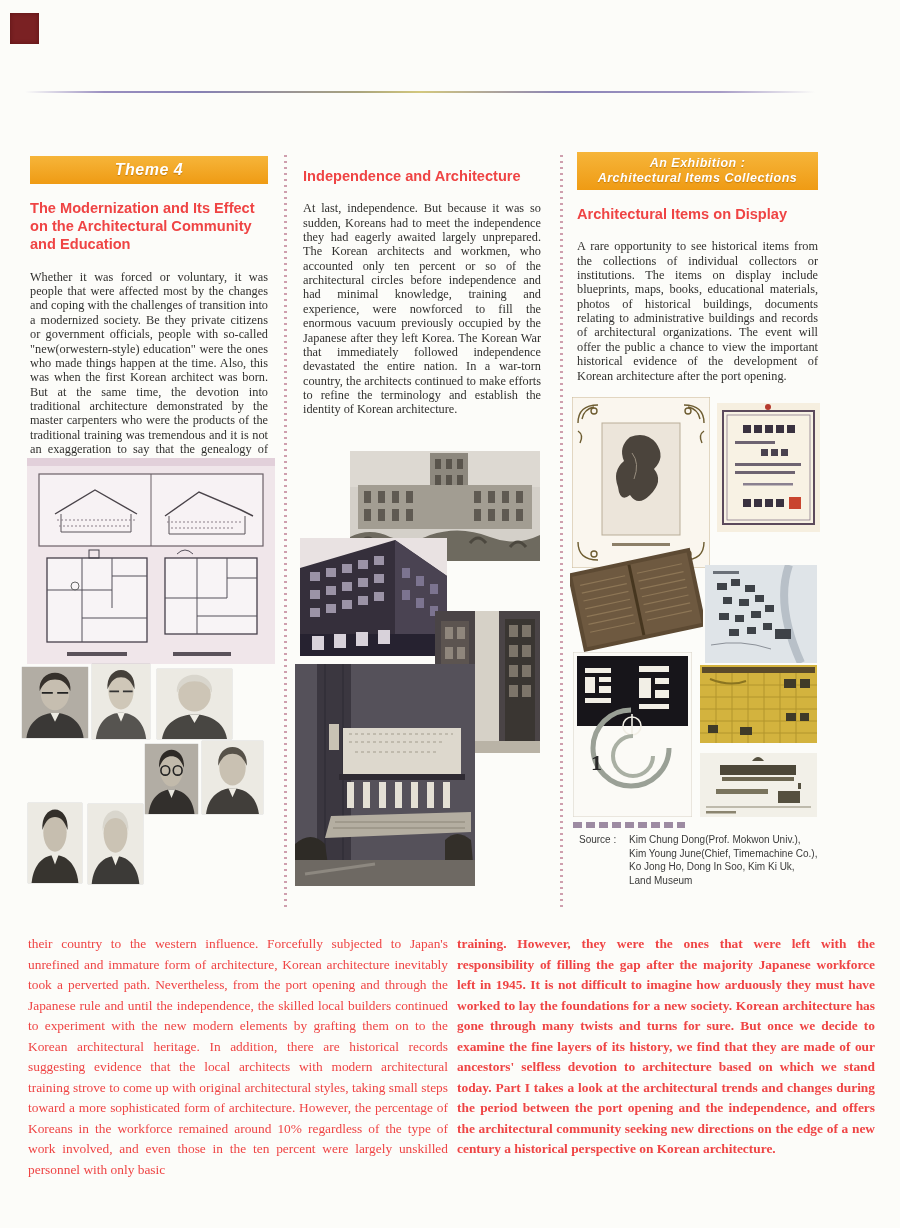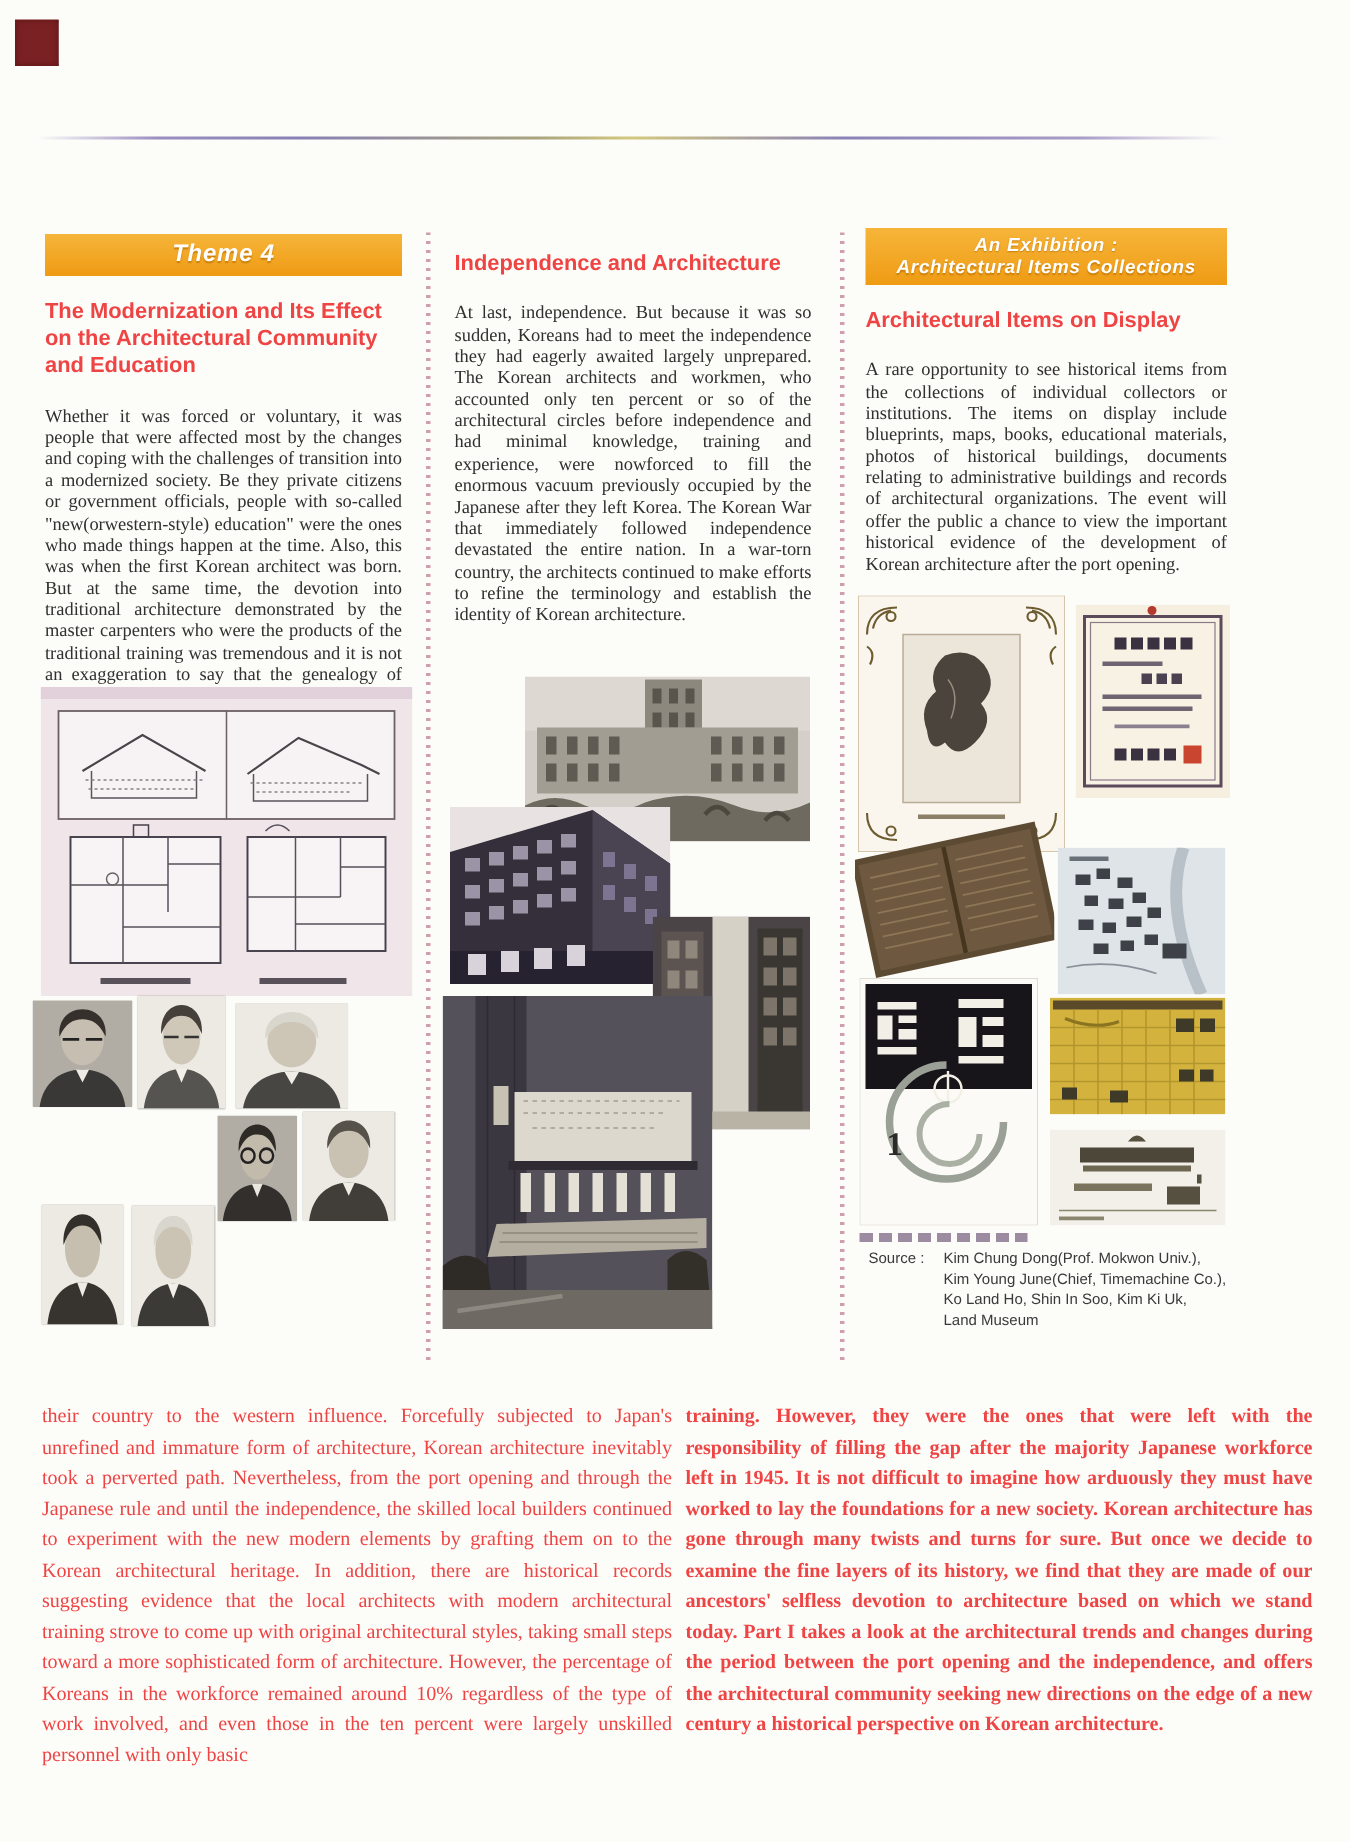--- a/index.html
+++ b/index.html
@@ -462,21 +462,21 @@
         <line x1="6" y1="54" x2="111" y2="54" stroke="#8b8570"></line>
         <rect x="6" y="58" width="30" height="2.5" fill="#8b8570"></rect>
       </svg>
     </div>
 
     <div id="source-block">
       <div class="lbl">Source :</div>
       <div>
         <div>Kim Chung Dong(Prof. Mokwon Univ.),</div>
         <div>Kim Young June(Chief, Timemachine Co.),</div>
-        <div>Ko Land Ho, Shin In Soo, Kim Ki Uk,</div>
+        <div>Ko Jong Ho, Dong In Soo, Kim Ki Uk,</div>
         <div>Land Museum</div>
       </div>
     </div>
   </div>
 
   <div class="footer-col" id="footer-left">their country to the western influence. Forcefully subjected to Japan's unrefined and immature form of architecture, Korean architecture inevitably took a perverted path. Nevertheless, from the port opening and through the Japanese rule and until the independence, the skilled local builders continued to experiment with the new modern elements by grafting them on to the Korean architectural heritage. In addition, there are historical records suggesting evidence that the local architects with modern architectural training strove to come up with original architectural styles, taking small steps toward a more sophisticated form of architecture. However, the percentage of Koreans in the workforce remained around 10% regardless of the type of work involved, and even those in the ten percent were largely unskilled personnel with only basic</div>
   <div class="footer-col" id="footer-right">training. However, they were the ones that were left with the responsibility of filling the gap after the majority Japanese workforce left in 1945. It is not difficult to imagine how arduously they must have worked to lay the foundations for a new society. Korean architecture has gone through many twists and turns for sure. But once we decide to examine the fine layers of its history, we find that they are made of our ancestors' selfless devotion to architecture based on which we stand today. Part I takes a look at the architectural trends and changes during the period between the port opening and the independence, and offers the architectural community seeking new directions on the edge of a new century a historical perspective on Korean architecture.</div>
 
 </div>
 

